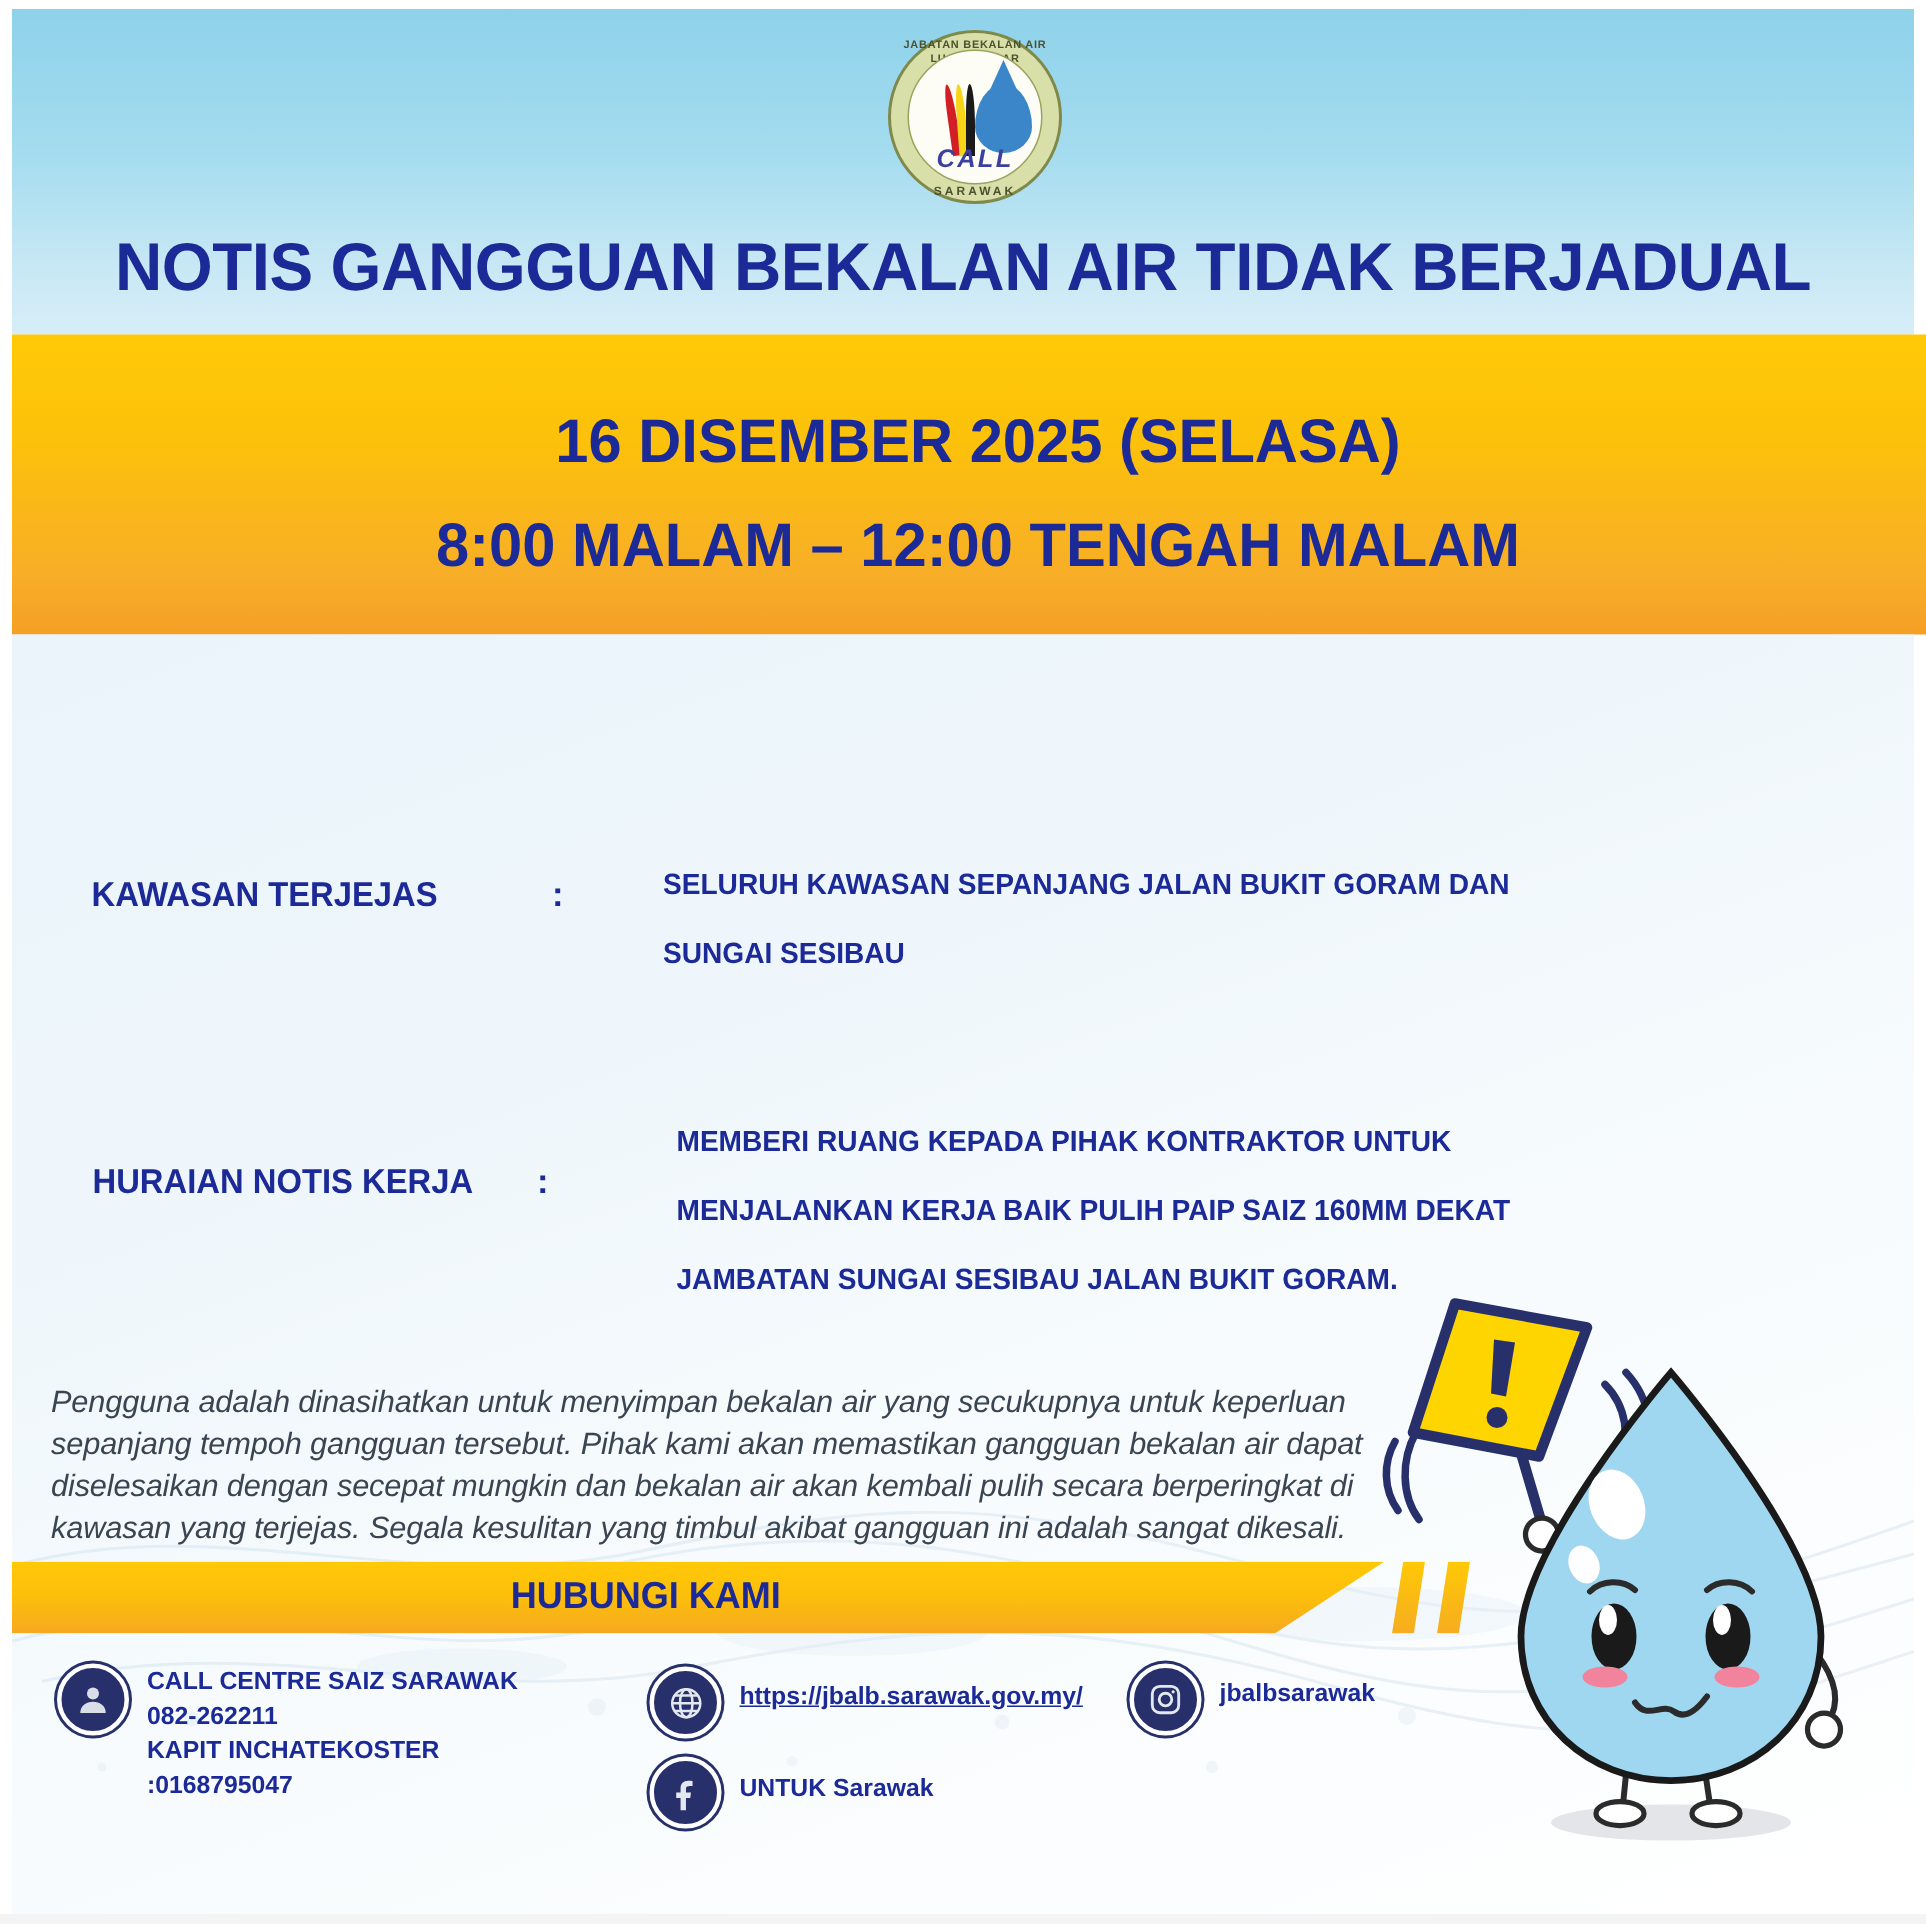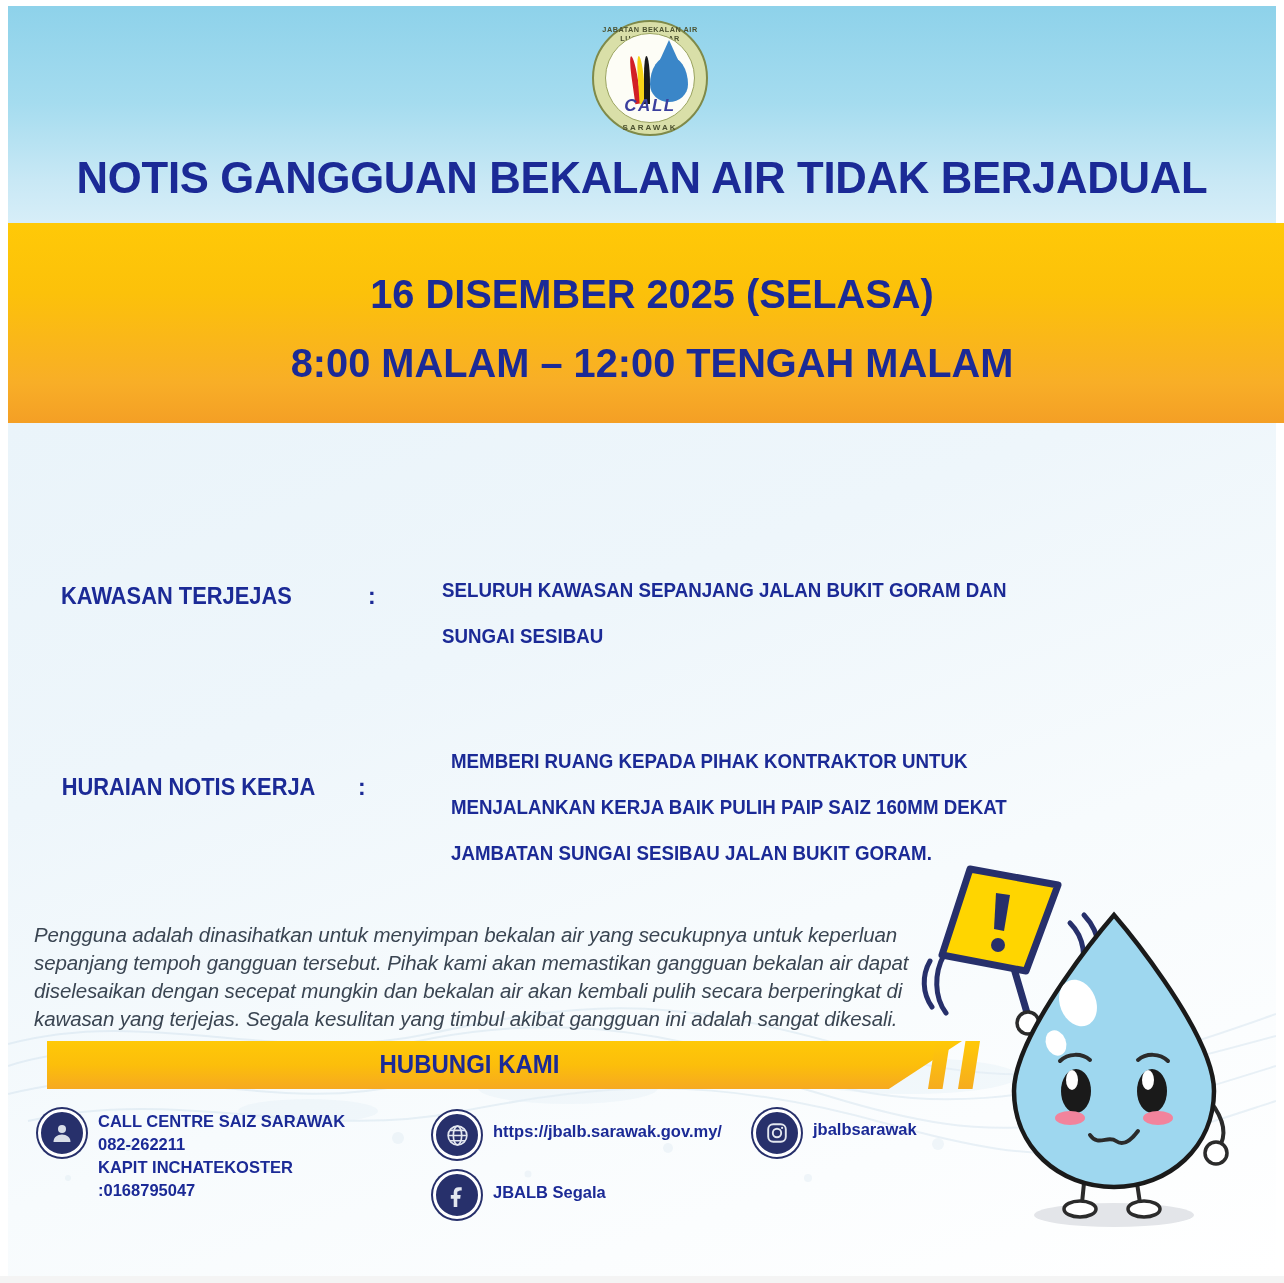--- a/index.html
+++ b/index.html
@@ -132,21 +132,20 @@
   .notice-para{
     position:absolute;left:26px;top:498px;width:880px;
     font-size:20.5px;font-style:italic;color:#3a4552;
     line-height:28px;letter-spacing:-.1px;
   }
   
   .contact-banner{
     position:absolute;left:0;top:618px;width:915px;height:48px;
     background:linear-gradient(180deg,#ffc907 0%,#fcbe0b 50%,#f6a921 100%);
     clip-path:polygon(0 0,100% 0,92% 100%,0 100%);
-    margin-left:39px;
   }
   .contact-banner span{
     position:absolute;left:0;right:70px;top:9px;text-align:center;
     font-size:25px;font-weight:bold;color:#1b2a96;transform:scaleX(.96);
   }
   .stripe{
     position:absolute;top:618px;height:48px;width:22px;
     background:linear-gradient(180deg,#ffc907 0%,#f6ac1f 100%);
     clip-path:polygon(34% 0,100% 0,66% 100%,0 100%);
   }
@@ -162,21 +161,21 @@
   }
   .cicon svg{display:block;}
   .ctext{
     position:absolute;left:60px;top:2px;
     font-size:16.5px;font-weight:bold;color:#1b2a96;line-height:23px;
     white-space:nowrap;
   }
   #contact-call{left:30px;top:686px;}
   #contact-call .ctext{top:1px;}
   #contact-web{left:425px;top:688px;}
-  #contact-web .ctext{top:9px;}
+  #contact-web .ctext{top:9px;text-decoration:underline;}
   #contact-fb{left:425px;top:748px;}
   #contact-fb .ctext{top:10px;}
   #contact-ig{left:745px;top:686px;}
   #contact-ig .ctext{top:9px;}
   
   .mascot{
     position:absolute;left:910px;top:440px;width:366px;height:400px;
     pointer-events:none;
   }
   .footer-strip{
@@ -290,21 +289,21 @@
       </div>
       <div class="ctext">https://jbalb.sarawak.gov.my/</div>
     </div>
 
     <div class="contact-item" id="contact-fb">
       <div class="cicon">
         <svg width="24" height="24" viewBox="0 0 24 24" fill="#e3e7ef">
           <path d="M14.6 7.6h2.1V4.3c-.4-.05-1.6-.17-3-.17-3 0-5 1.83-5 5.2V12H5.8v3.7h2.9V24h3.6v-8.3h2.9l.45-3.7h-3.35V9.7c0-1.07.3-1.8 1.9-1.8z"></path>
         </svg>
       </div>
-      <div class="ctext">JBALB Segala</div>
+      <div class="ctext">UNTUK Sarawak</div>
     </div>
 
     <div class="contact-item" id="contact-ig">
       <div class="cicon">
         <svg width="24" height="24" viewBox="0 0 24 24" fill="none" stroke="#e3e7ef" stroke-width="1.9">
           <rect x="3.2" y="3.2" width="17.6" height="17.6" rx="5"></rect>
           <circle cx="12" cy="12" r="4.2"></circle>
           <circle cx="17.1" cy="6.9" r="1.1" fill="#e3e7ef" stroke="none"></circle>
         </svg>
       </div>

